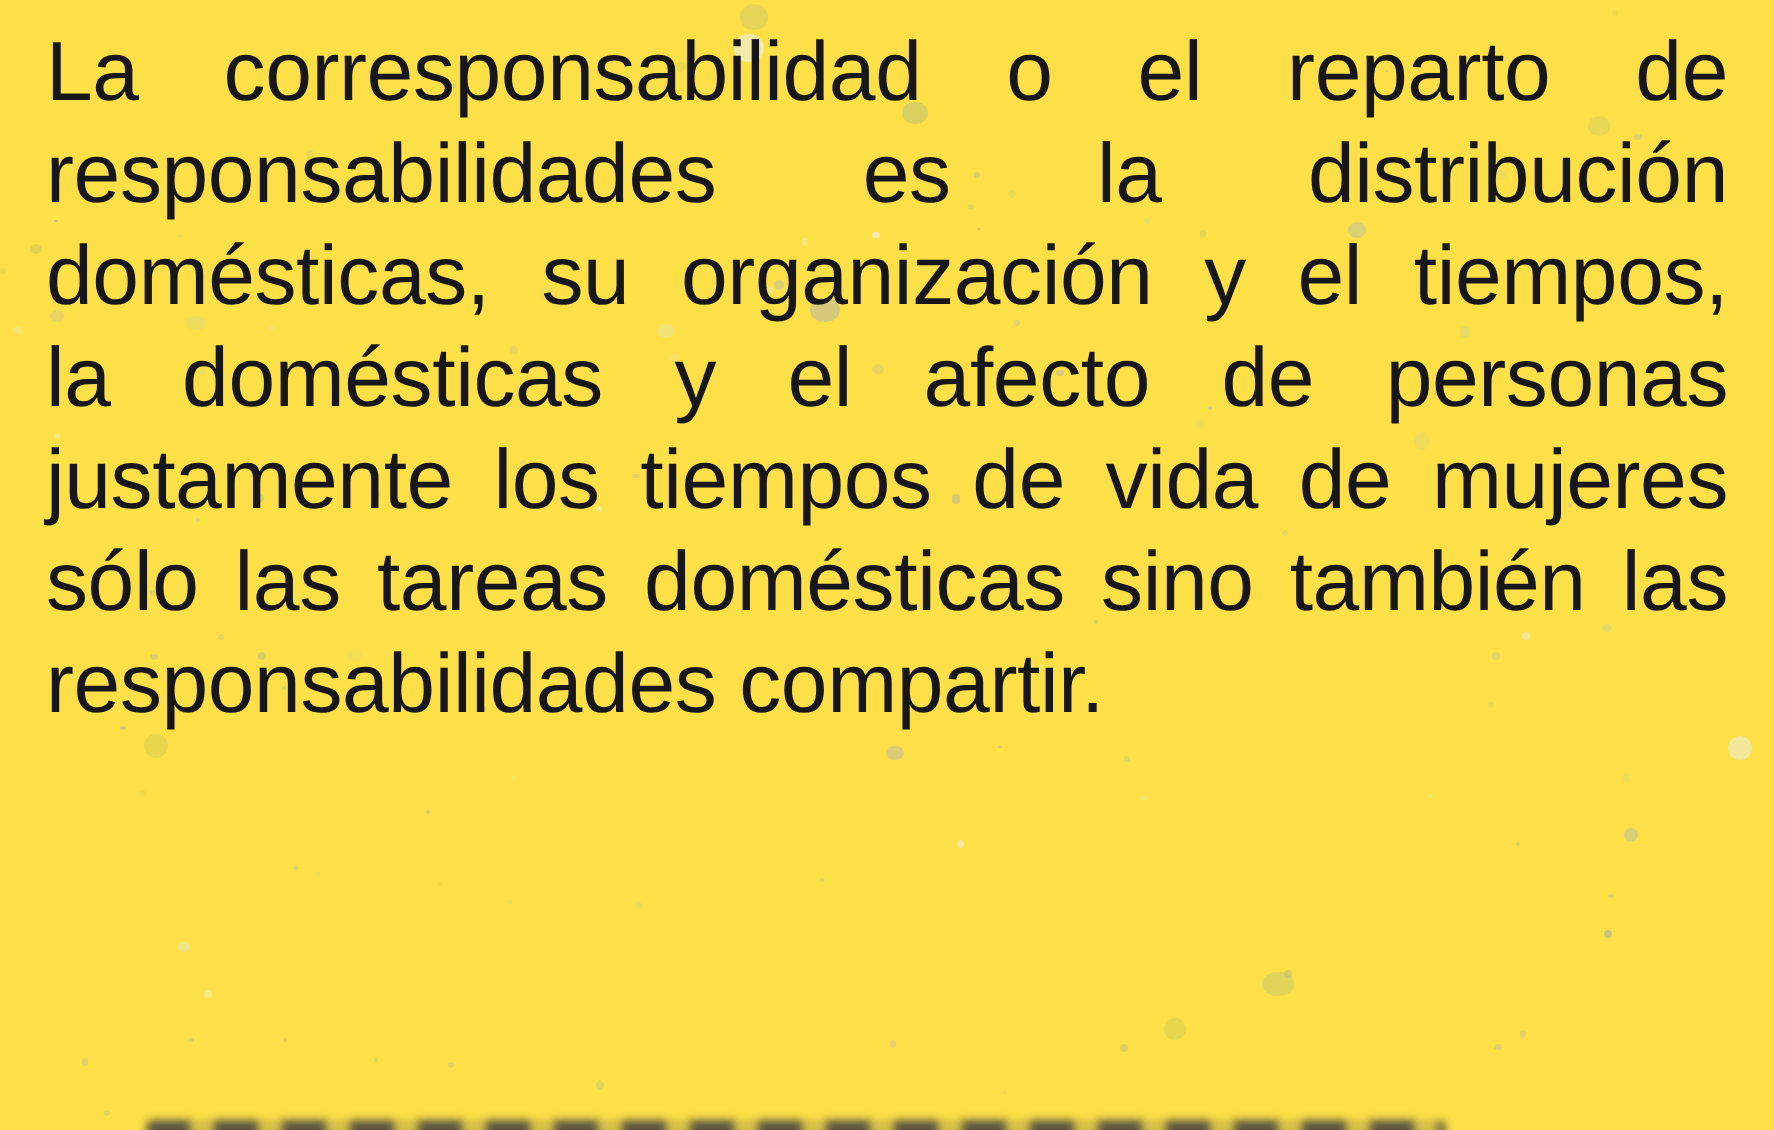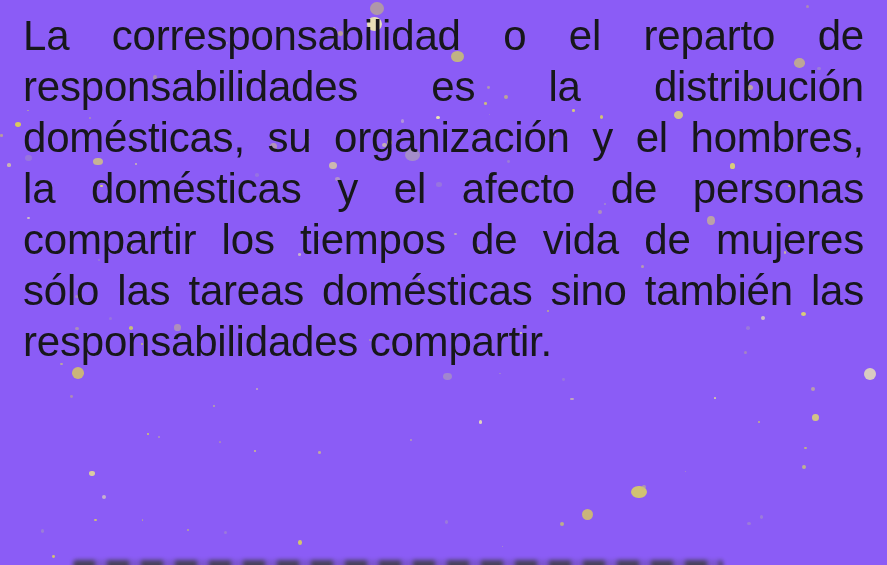--- a/index.html
+++ b/index.html
@@ -4,21 +4,21 @@
 <style>
   html, body { margin: 0; padding: 0; }
   body {
     width: 887px; height: 565px;
     font-family: "Liberation Sans", "DejaVu Sans", sans-serif;
     overflow: hidden;
   }
   .page {
     position: relative;
     width: 887px; height: 565px;
-    background: #8b5cf6;
+    background: #fde047;
     overflow: hidden;
   }
   .speckles {
     position: absolute;
     inset: 0;
     z-index: 0;
   }
   .speckles span {
     position: absolute;
     border-radius: 50%;
@@ -181,20 +181,20 @@
       <span style="left: 478.7px; top: 420.4px; width: 3.3px; height: 3.4px; opacity: 0.83; background: rgb(240, 234, 178);"></span>
       <span style="left: 444.9px; top: 520.2px; width: 3.5px; height: 3.8px; opacity: 0.34; background: rgb(185, 180, 166);"></span>
       <span style="left: 571.9px; top: 109.1px; width: 2.8px; height: 2.6px; opacity: 0.84; background: rgb(227, 219, 104);"></span>
       <span style="left: 254.9px; top: 173px; width: 3.7px; height: 3.6px; opacity: 0.25; background: rgb(185, 180, 166);"></span>
       <span style="left: 788.3px; top: 184.6px; width: 2.7px; height: 2.8px; opacity: 0.84; background: rgb(220, 211, 92);"></span>
       <span style="left: 743.7px; top: 350.9px; width: 3px; height: 3.3px; opacity: 0.36; background: rgb(207, 203, 102);"></span>
     </div>
   <div class="text-block">
     <div class="line">La corresponsabilidad o el reparto de</div>
     <div class="line">responsabilidades es la distribución</div>
-    <div class="line">domésticas, su organización y el hombres,</div>
+    <div class="line">domésticas, su organización y el tiempos,</div>
     <div class="line">la domésticas y el afecto de personas</div>
-    <div class="line">compartir los tiempos de vida de mujeres</div>
+    <div class="line">justamente los tiempos de vida de mujeres</div>
     <div class="line">sólo las tareas domésticas sino también las</div>
     <div class="line last">responsabilidades compartir.</div>
   </div>
   <div class="cutoff-band"></div>
 </div>
 
 </body></html>

